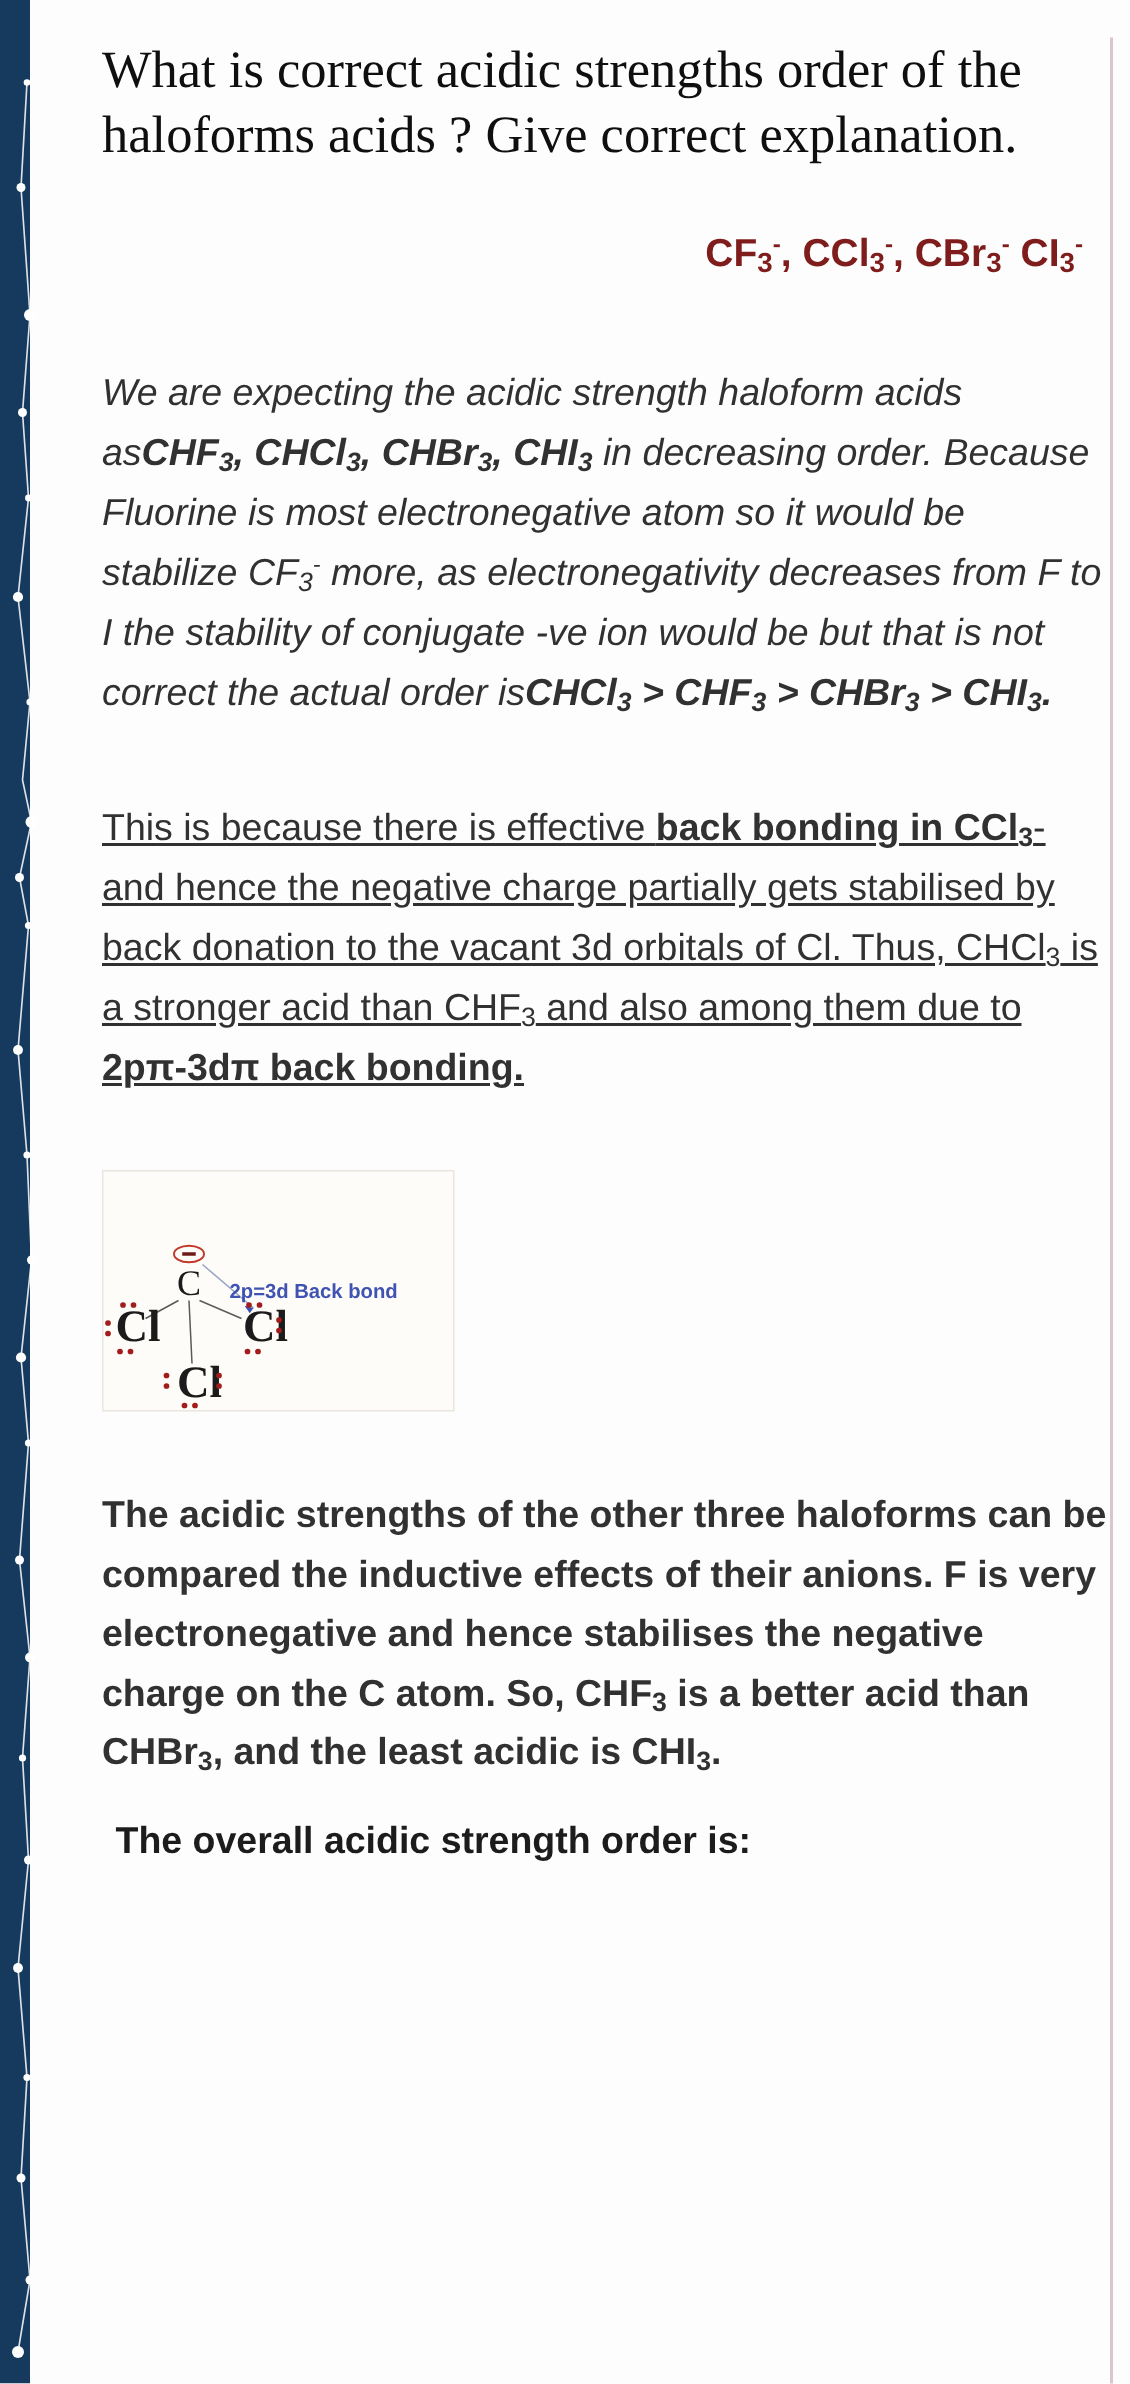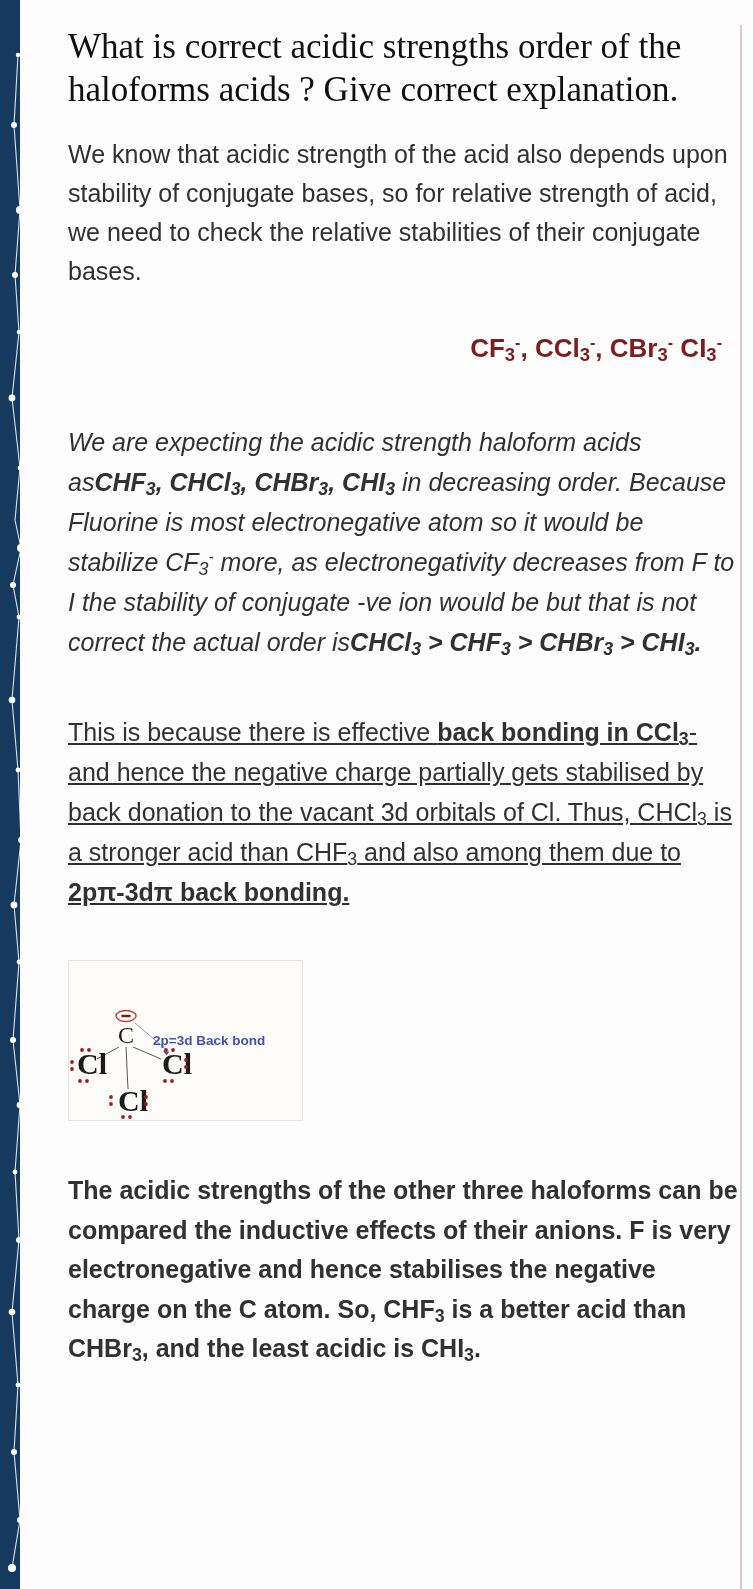--- a/index.html
+++ b/index.html
@@ -76,21 +76,20 @@
         <circle cx="12" cy="1568" r="4"></circle>
     </g>
   </svg>
 
   <div class="rule"></div>
 
   <main class="content">
 
     <h1>What is correct acidic strengths order of the haloforms acids ? Give correct explanation.</h1>
 
-    <p class="body p1"><span>We know that acidic strength of the acid also depends upon stability of conjugate bases, so for relative strength of acid, we need to check the relative stabilities of their conjugate bases.</span></p>
 
     <div class="formula"><span class="b">CF</span><span class="b sub">3</span><span class="b sup">-</span><span class="b">, CCl</span><span class="b sub">3</span><span class="b sup">-</span><span class="b">, CBr</span><span class="b sub">3</span><span class="b sup">-</span><span class="b"> CI</span><span class="b sub">3</span><span class="b sup">-</span></div>
 
     <p class="body p2"><span>We are expecting the acidic strength haloform acids as</span><span class="b">CHF</span><span class="b sub">3</span><span class="b">, CHCl</span><span class="b sub">3</span><span class="b">, CHBr</span><span class="b sub">3</span><span class="b">, CHI</span><span class="b sub">3</span><span> in decreasing order. Because Fluorine is most electronegative atom so it would be stabilize CF</span><span class="sub">3</span><span class="sup">-</span><span> more, as electronegativity decreases from F to I the stability of conjugate -ve ion would be but that is not correct the actual order is</span><span class="b">CHCl</span><span class="b sub">3</span><span class="b"> &gt; CHF</span><span class="b sub">3</span><span class="b"> &gt; CHBr</span><span class="b sub">3</span><span class="b"> &gt; CHI</span><span class="b sub">3</span><span class="b">.</span></p>
 
     <p class="body p3"><span>This is because there is effective </span><span class="b">back bonding in CCl</span><span class="b sub">3</span><span>-and hence the negative charge partially gets stabilised by back donation to the vacant 3d orbitals of Cl. Thus, CHCl</span><span class="sub">3</span><span> is a stronger acid than CHF</span><span class="sub">3</span><span> and also among them due to </span><span class="b">2pπ-3dπ back bonding.</span></p>
 
     <figure class="diagram">
       <svg width="233" height="159" viewBox="0 0 233 159">
 
@@ -135,16 +134,17 @@
             <circle cx="77" cy="143" r="1.9"></circle>
           <circle cx="54" cy="156" r="1.9"></circle>
             <circle cx="61" cy="156" r="1.9"></circle>
         </g>
       </svg>
     </figure>
 
     <p class="body p4"><span>The acidic strengths of the other three haloforms can be compared the inductive effects of their anions. F is very electronegative and hence stabilises the negative charge on the C atom. So, CHF</span><span class="sub">3</span><span> is a better acid than CHBr</span><span class="sub">3</span><span>, and the least acidic is CHI</span><span class="sub">3</span><span>.</span></p>
 
     <div class="conclusion">
+      <div class="c1"><span class="b">The overall acidic strength order is:</span></div>
     </div>
 
   </main>
 </div>
 
 </body></html>

